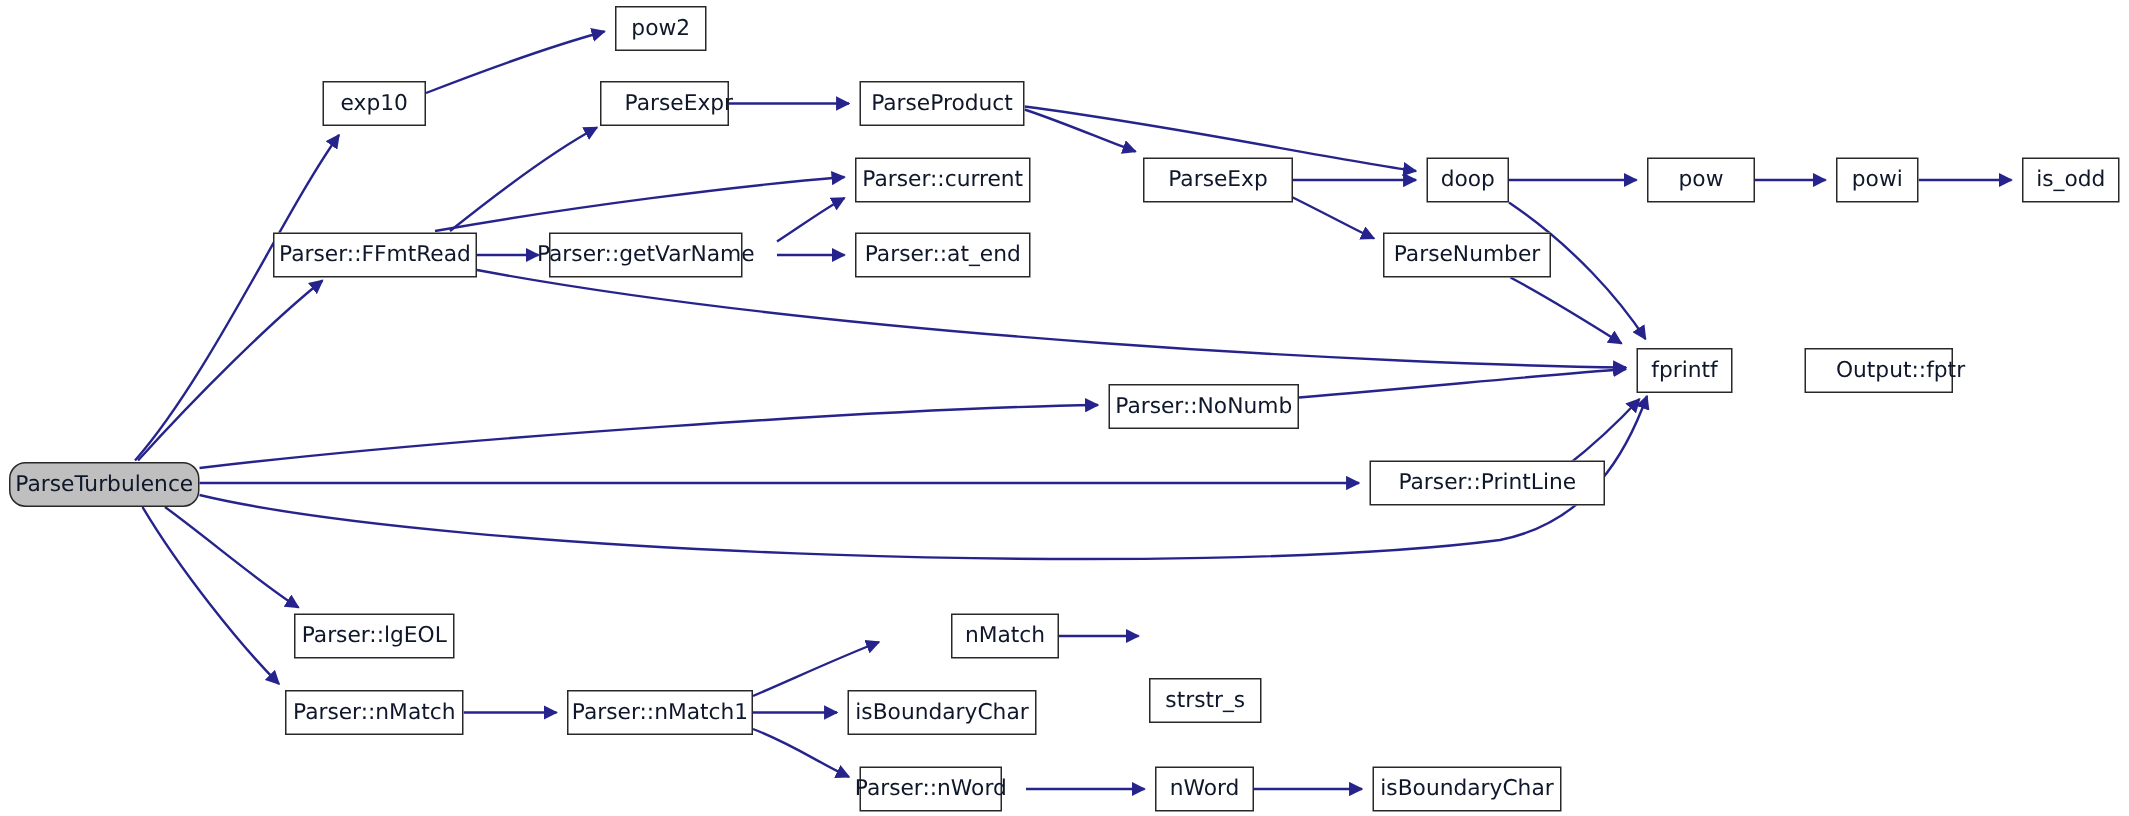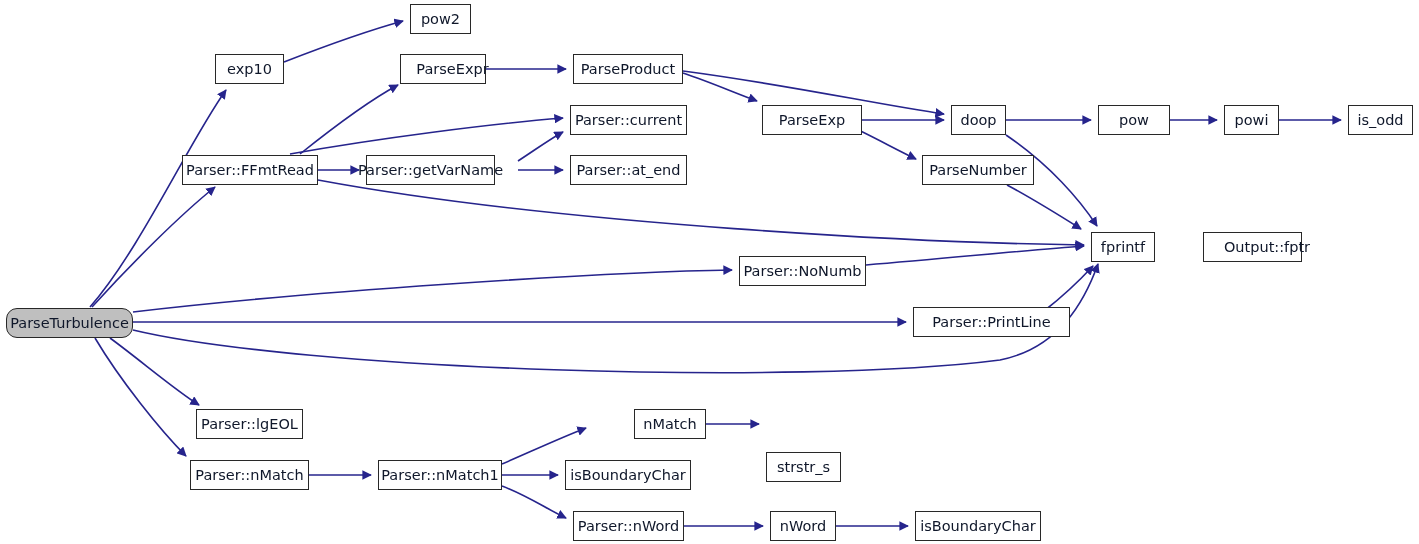--- a/index.html
+++ b/index.html
@@ -162,21 +162,21 @@
       </div>
       <div class="node" style="left: 593px; top: 409px; width: 72px; margin-left: 41px;">
         <span class="node-label">nMatch</span>
       </div>
       <div class="node" style="left: 766px; top: 409px; width: 75px; margin-top: 43px;">
         <span class="node-label">strstr_s</span>
       </div>
       <div class="node" style="left: 565px; top: 460px; width: 126px;">
         <span class="node-label">isBoundaryChar</span>
       </div>
-      <div class="node" style="left: 573px; top: 511px; width: 111px;">
+      <div class="node" style="left: 573px; top: 511px; width: 95px;">
         <span class="node-label">Parser::nWord</span>
       </div>
       <div class="node" style="left: 770px; top: 511px; width: 66px;">
         <span class="node-label">nWord</span>
       </div>
       <div class="node" style="left: 915px; top: 511px; width: 126px;">
         <span class="node-label">isBoundaryChar</span>
       </div>
     </div>
 </div>

